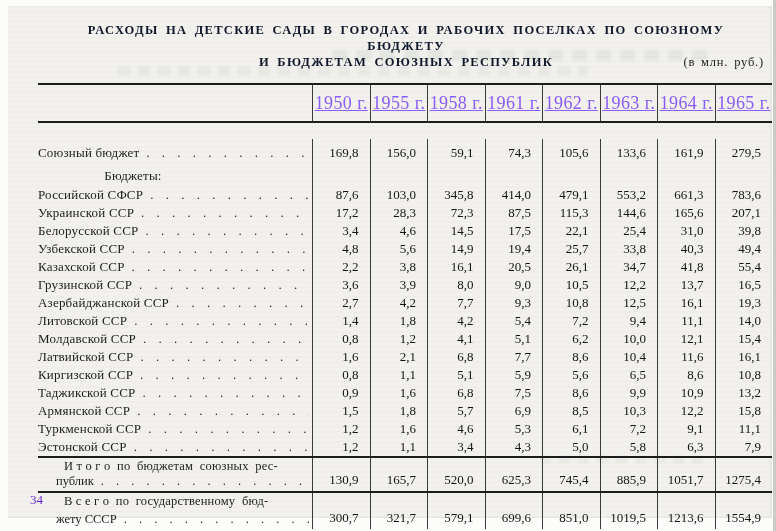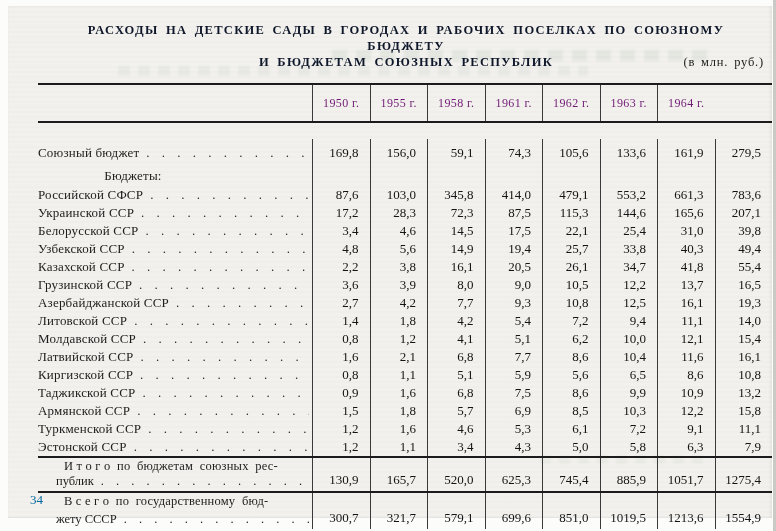--- a/index.html
+++ b/index.html
@@ -30,30 +30,30 @@
 
   .title{
     position:absolute; left:60px; right:24px; top:22px; text-align:center;
     font-weight:bold; font-size:12.5px; line-height:16px; letter-spacing:1.3px;
     word-spacing:3px; color:#0f172a;
   }
   .units{
     position:absolute; right:12px; top:55px; font-size:12.5px; letter-spacing:.8px;
     word-spacing:2px; color:#222; text-align:center;
   }
-  .pageno{position:absolute; left:30px; top:492px; font-size:13px; color:#0369a1;}
+  .pageno{position:absolute; left:30px; top:492px; font-size:13px; color:#6d28d9;}
 
   .tbl{position:absolute; left:38px; top:83px; width:734px; border-top:2px solid #1c1c1c;}
   .row{display:grid; grid-template-columns:274px repeat(8,1fr); align-items:stretch;}
   .row .c{border-left:1px solid #3a3a3a; min-width:0; overflow:hidden;}
   .row .c:first-child{border-left:none;}
 
   .row.head{height:36px; border-bottom:2px solid #1c1c1c;}
   .row.head .c{display:flex; align-items:center; justify-content:center;
-    font-size:12px; letter-spacing:.4px; color:#701a75;}
+    font-size:18px; letter-spacing:.4px; color:#8b5cf6;text-decoration:underline;}
 
   .row.data{height:18px; font-size:13px; line-height:18px;}
   .row.data.tall{height:27px; line-height:27px;margin-top:16px;}
   .row.group{height:20px; font-size:13px; line-height:20px;}
   .stub{display:flex; align-items:center; padding-right:3px;}
   .stub .lbl{white-space:nowrap; letter-spacing:.2px;}
   .stub .dots{flex:1; overflow:hidden; white-space:nowrap; letter-spacing:4.5px;
     margin-left:7px; color:#2b2b2b;}
   .group .stub{justify-content:center; padding-right:84px;}
   .val{text-align:right; padding-right:11px; font-size:13px; color:#141414;}
@@ -86,20 +86,21 @@
   <div class="tbl">
       <div class="row head">
         <div class="c"></div>
         <div class="c">1950 г.</div>
         <div class="c">1955 г.</div>
         <div class="c">1958 г.</div>
         <div class="c">1961 г.</div>
         <div class="c">1962 г.</div>
         <div class="c">1963 г.</div>
         <div class="c">1964 г.</div>
+        <div class="c">1965 г.</div>
       </div>
       <div class="row data tall">
         <div class="c stub">
           <span class="lbl">Союзный бюджет</span>
           <span class="dots">. . . . . . . . . . . . . . . . . . . . . . . . . . . . . . . . . . . . . . . . . . . . . . . . . . . . . . . . . . . . </span>
         </div>
         <div class="c val">169,8</div>
         <div class="c val">156,0</div>
         <div class="c val">59,1</div>
         <div class="c val">74,3</div>

